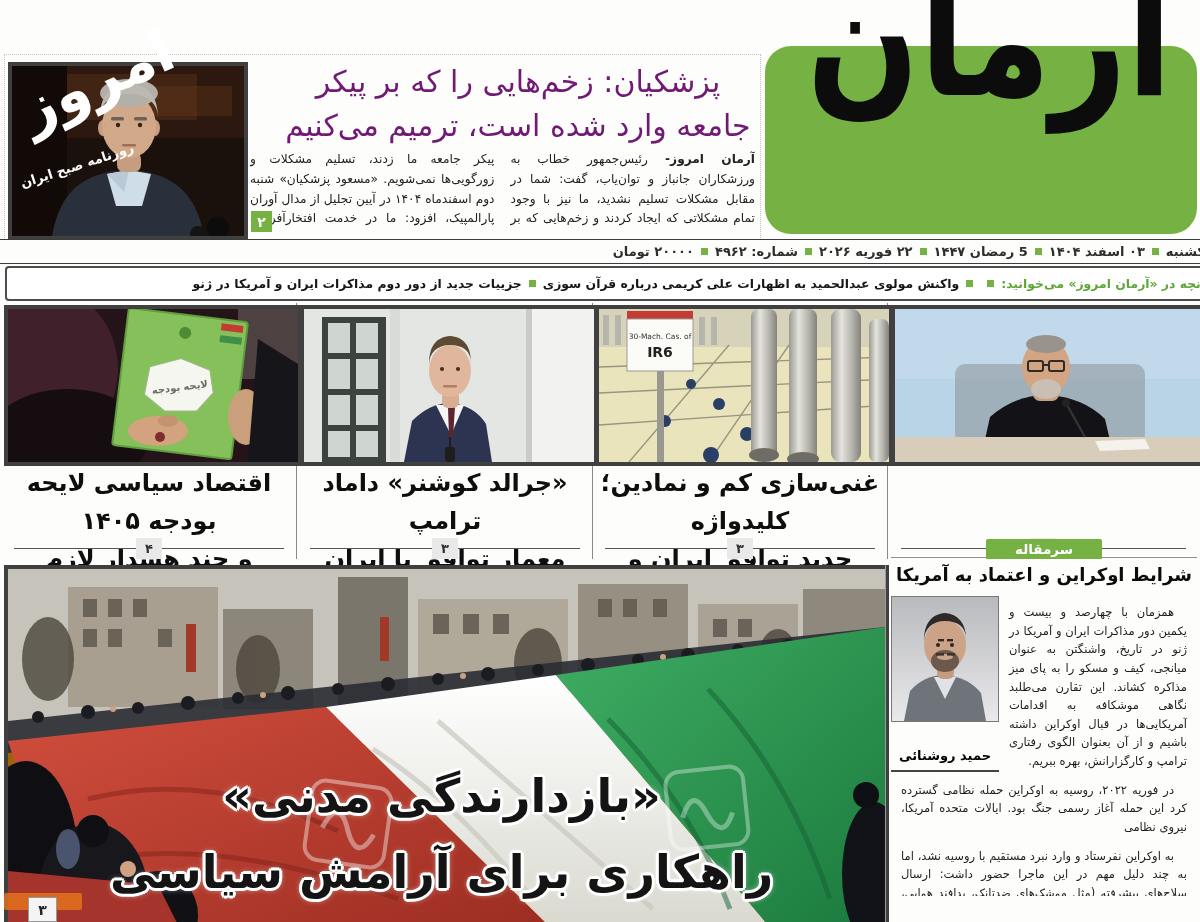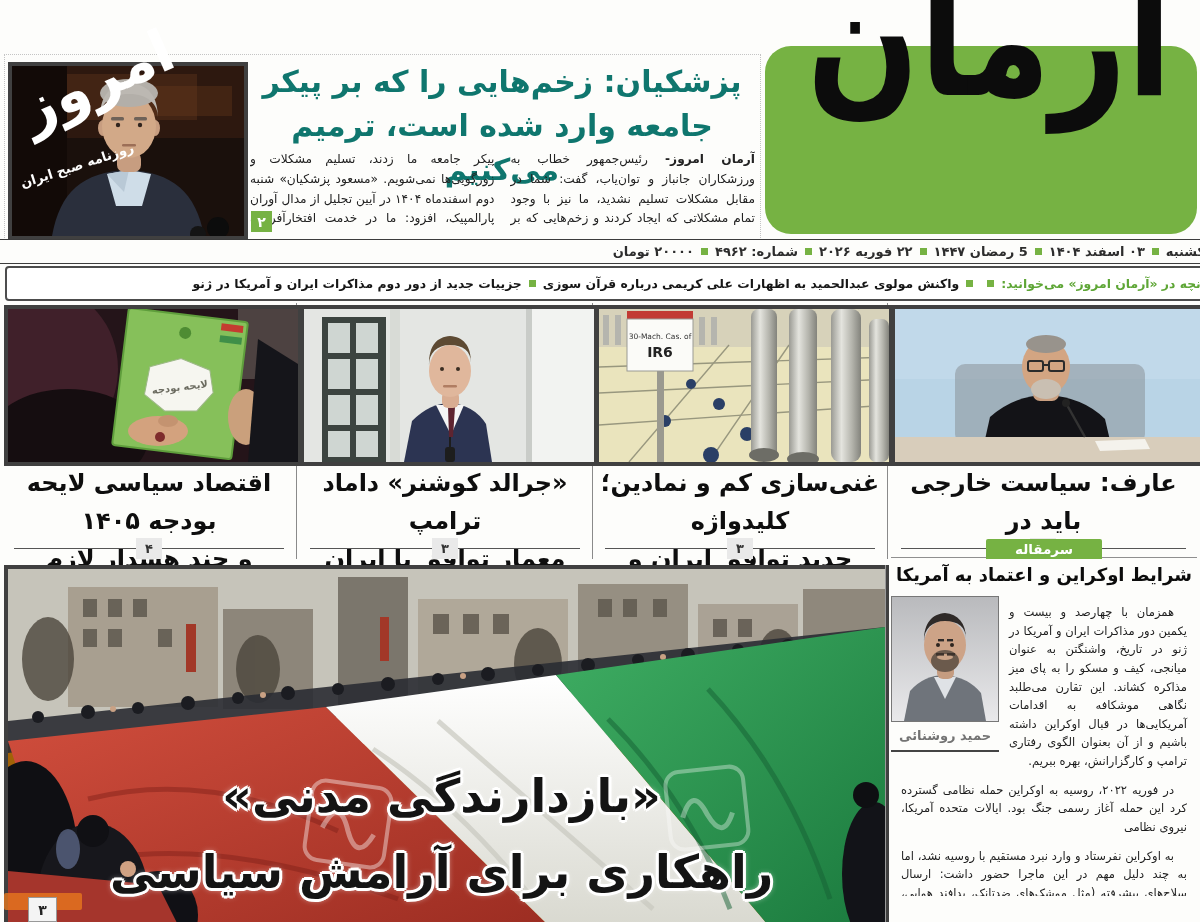--- a/index.html
+++ b/index.html
@@ -5,21 +5,21 @@
   html,body{margin:0;padding:0}
   body{font-family:"DejaVu Sans",sans-serif;background:#ffffff}
   #page{position:relative;width:1200px;height:922px;background:#fdfdfb;overflow:hidden;margin:0 auto}
   .abs{position:absolute}
   .rtl{direction:rtl}
   .photo{position:absolute;border:4px solid #404040;overflow:hidden;background:#a16207}
   .photo svg{display:block;width:100%;height:100%}
 
   
   .lead-frame{left:4px;top:54px;width:755px;height:184px;border:1px dotted #c4c4c4}
-  .lead-headline{left:248px;top:60px;width:508px;font-size:30px;font-weight:bold;color:#0f766e;
+  .lead-headline{left:264px;top:60px;width:508px;font-size:30px;font-weight:normal;color:#701a75;
                  text-align:center;line-height:44px;letter-spacing:-.5px}
   .lead-body{left:250px;top:150px;width:505px;height:86px;font-size:12.2px;line-height:1.62;
              color:#222;text-align:justify;column-count:2;column-gap:16px;overflow:hidden}
   .lead-body b{font-weight:bold}
   .lead-badge{left:251px;top:211px;width:21px;height:21px;background:#76b243;color:#fff;
               font-size:14px;font-weight:bold;display:flex;align-items:center;justify-content:center}
 
   
   .masthead-box{left:765px;top:46px;width:432px;height:188px;background:#76b243;border-radius:26px}
   .masthead-title{right:28px;top:-42px;font-size:132px;font-weight:bold;color:#0c0c0c;line-height:1;
@@ -64,22 +64,22 @@
           color:#fff;font-size:13.5px;font-weight:bold;display:flex;align-items:center;justify-content:center;
           border-radius:2px 2px 0 0}
   .ed-title{position:absolute;left:0;top:25px;width:100%;text-align:center;font-size:18px;font-weight:bold;
             color:#0c0c0c;direction:rtl}
   .ed-body{position:absolute;left:0;top:54px;width:100%;height:303px;direction:rtl;font-size:11.5px;
            line-height:1.62;color:#1d1d1d;text-align:justify;overflow:hidden}
   .ed-body p{margin:10px;text-indent:13px}
   .ed-photobox{float:left;width:108px;margin:3px 10px 2px 0}
   .ed-photo{width:106px;height:124px;border:1px solid #777;overflow:hidden;background:#cfd0d2}
   .ed-photo svg{display:block;width:100%;height:100%}
-  .ed-caption{text-align:center;font-size:13px;font-weight:bold;color:#737373;padding:3px 0 4px;
-              border-bottom:2px solid #444;margin-top:0}
+  .ed-caption{text-align:center;font-size:13px;font-weight:bold;color:#000000;padding:3px 0 4px;
+              border-bottom:2px solid #444;margin-top:20px}
 </style>
 </head>
 <body>
 
 <div id="page">
 
   <div class="abs lead-frame"></div>
 
   <div class="photo" style="left:8px;top:62px;width:232px;height:170px">
     <svg viewBox="0 0 232 170" preserveAspectRatio="none">
@@ -163,21 +163,20 @@
       <rect x="133" y="52" width="15" height="10" rx="2" fill="none" stroke="#2b2b2b" stroke-width="2"></rect>
       <rect x="154" y="52" width="15" height="10" rx="2" fill="none" stroke="#2b2b2b" stroke-width="2"></rect>
       <line x1="148" y1="56" x2="154" y2="56" stroke="#2b2b2b" stroke-width="2"></line>
       <rect x="0" y="128" width="305" height="25" fill="#d8cdbb"></rect>
       <polygon points="200,132 250,130 255,140 205,142" fill="#f4f2ec"></polygon>
       <line x1="190" y1="128" x2="172" y2="96" stroke="#333" stroke-width="2.5"></line>
       <circle cx="171" cy="94" r="4" fill="#222"></circle>
     </svg>
   </div>
   <div class="grid-headline" style="left:891px;width:305px">
-    <div>عارف: سیاست خارجی باید در</div>
   </div>
   <div class="grid-rule" style="left:901px;width:285px"></div>
   <div class="grid-badge" style="left:1030px">۲</div>
 
   <div class="photo" style="left:595px;top:305px;width:290px;height:153px">
     <svg viewBox="0 0 290 153" preserveAspectRatio="none">
       <defs>
         <linearGradient id="cyl" x1="0" y1="0" x2="1" y2="0">
           <stop offset="0" stop-color="#9a9a93"></stop>
             <stop offset=".35" stop-color="#e4e4de"></stop>

